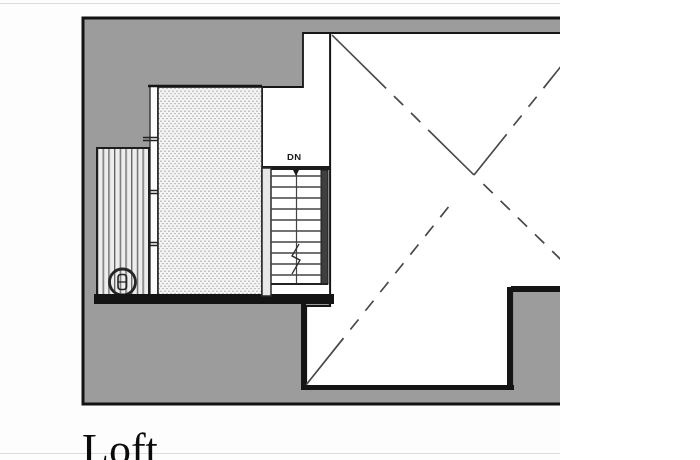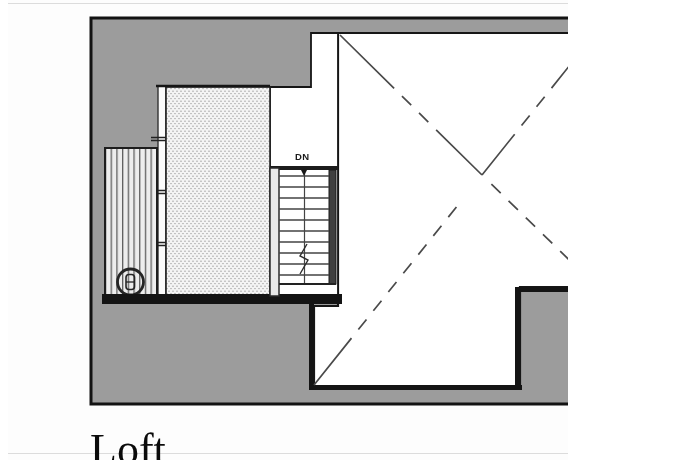--- a/index.html
+++ b/index.html
@@ -1,20 +1,19 @@
 <!DOCTYPE html>
 <html><head>
 <meta charset="utf-8">
 <style>
   html,body{margin:0;padding:0;background:#ffffff;}
   .canvas{
     position:relative;width:560px;height:460px;overflow:hidden;
     background:#fdfdfd;
     font-family:"Liberation Sans",sans-serif;
-    margin-left:8px;
   }
   .edge-line{position:absolute;left:0;width:700px;height:1px;background:#dcdcdc;}
   .edge-top{top:3px;}
   .edge-bottom{top:453px;}
   svg{position:absolute;left:0;top:0;}
   .plan-title{
     position:absolute;left:82px;top:428px;
     font-family:"Liberation Serif",serif;
     font-size:44px;line-height:1;color:#0b0b0b;letter-spacing:0px;
   }

